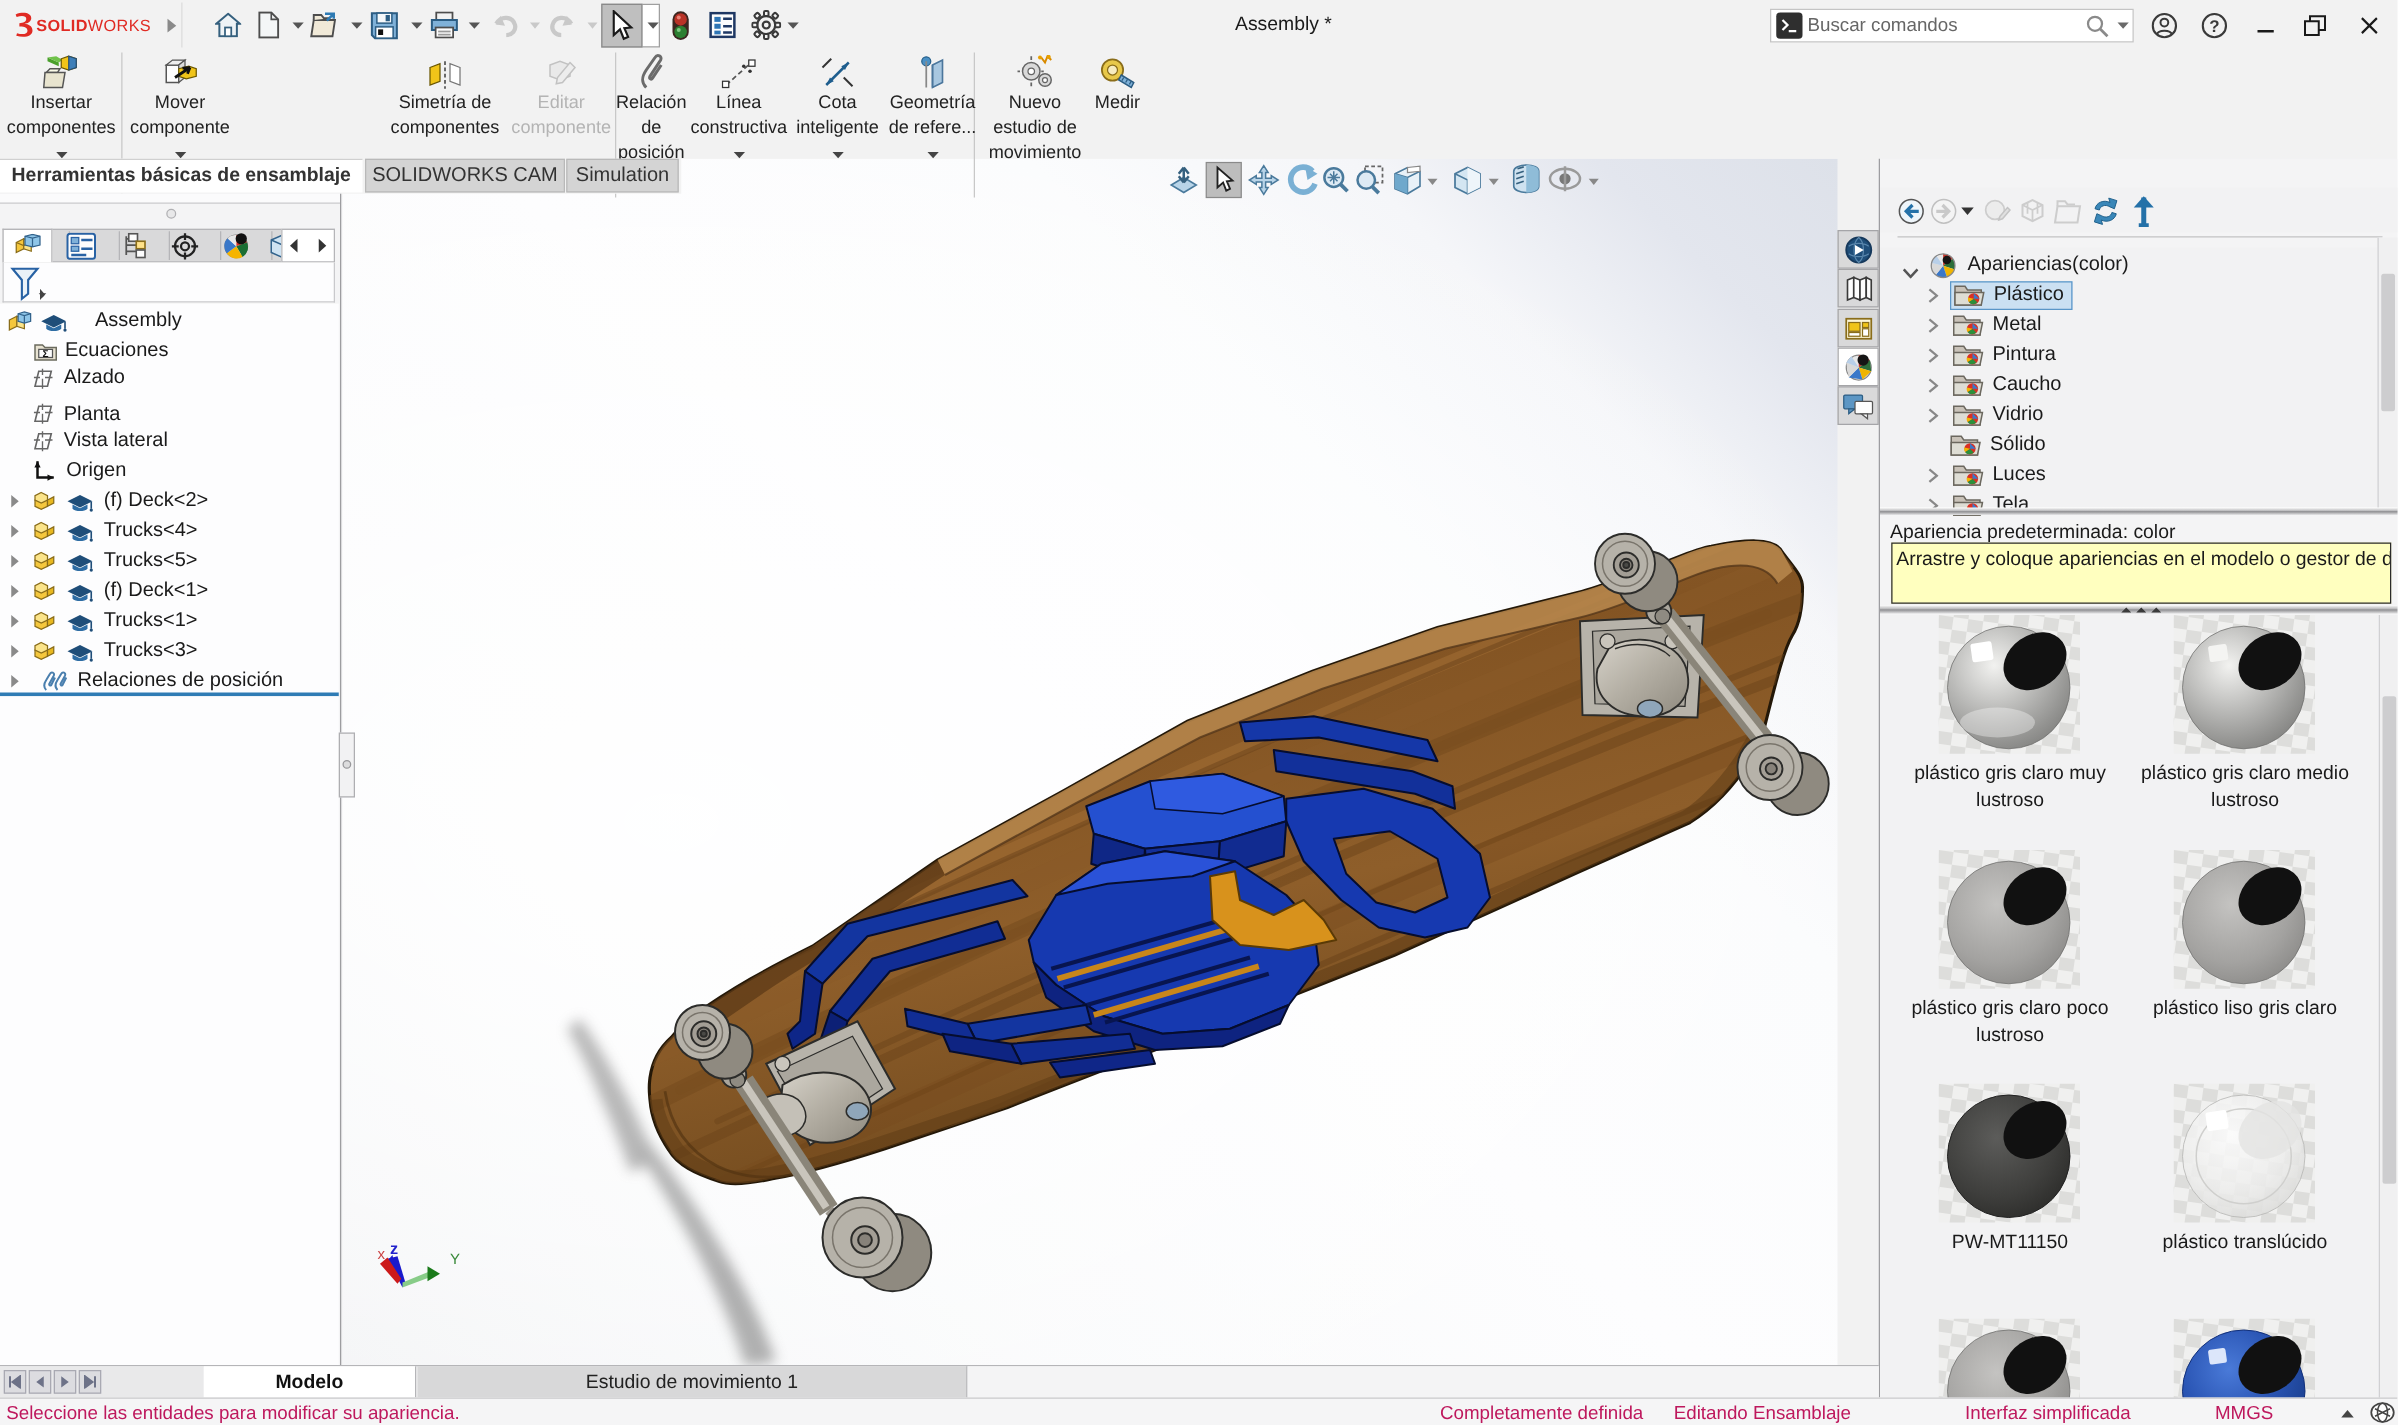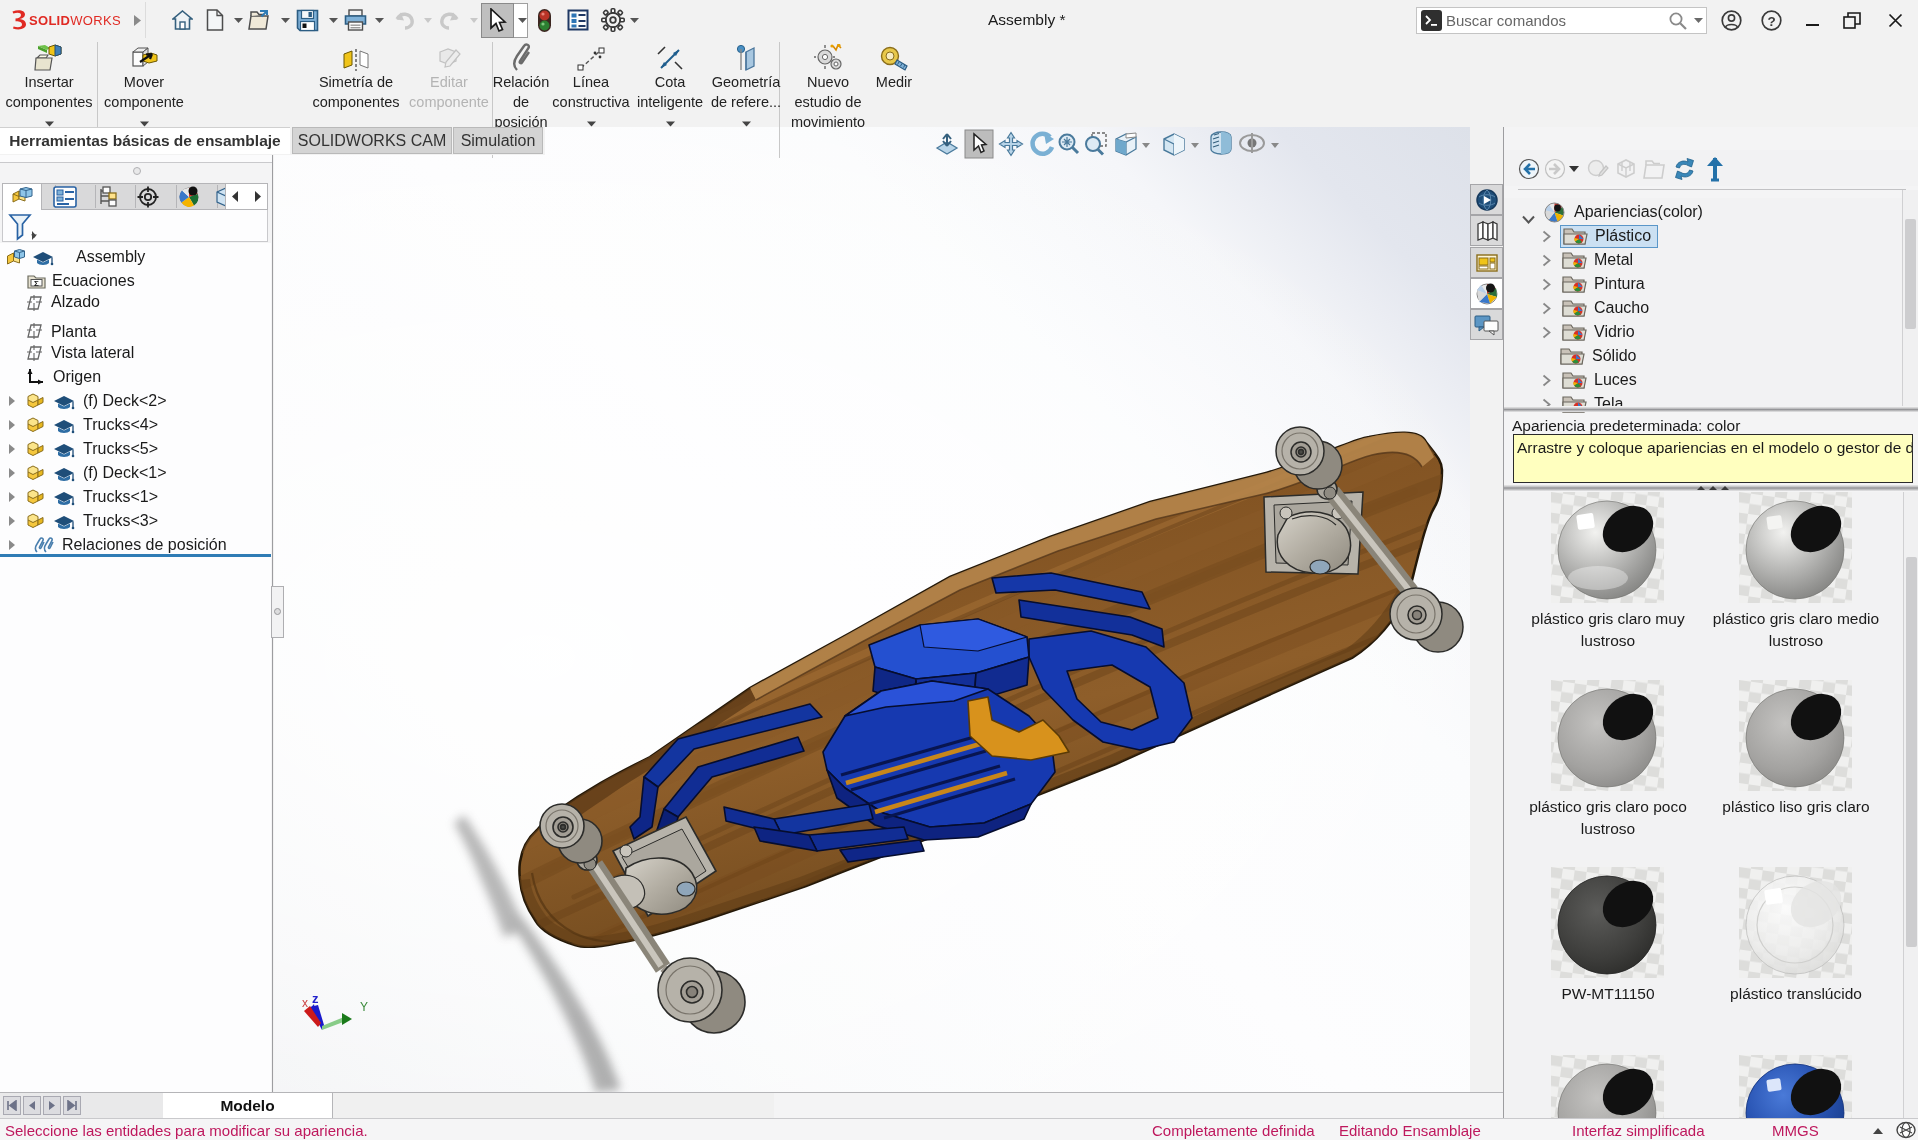--- a/index.html
+++ b/index.html
@@ -1154,20 +1154,21 @@
             <path d="M3,1 L9,5.5 L3,10 Z" fill="#6d7288"></path>
           </svg>
         </div>
       <div class="navbtn">
           <svg width="12" height="11" viewBox="0 0 12 11">
             <path d="M10,1 L10,10 M2,1 L8,5.5 L2,10 Z" stroke="#6d7288" stroke-width="1.6" fill="#6d7288"></path>
           </svg>
         </div>
     </div>
     <div class="abs" style="left:163px;top:0;width:170px;height:25px;background:#fff;border-right:1px solid #b5b5b8;display:flex;align-items:center;justify-content:center;font-size:15.5px;font-weight:bold;color:#111">Modelo</div>
+    <div class="abs" style="left:334px;top:0;width:440px;height:25px;background:#d8d8d9;border-right:1px solid #b5b5b8;display:flex;align-items:center;justify-content:center;font-size:15.5px;color:#222">Estudio de movimiento 1</div>
     <div class="abs" style="left:774px;top:0;width:729px;height:25px;background:#f4f4f5"></div>
   </div>
   <div id="statusbar">
     <div class="abs" style="left:5px;top:3px">Seleccione las entidades para modificar su apariencia.</div>
     <div class="abs" style="left:1152px;top:3px">Completamente definida</div>
     <div class="abs" style="left:1339px;top:3px">Editando Ensamblaje</div>
     <div class="abs" style="left:1572px;top:3px">Interfaz simplificada</div>
     <div class="abs" style="left:1772px;top:3px">MMGS</div>
     <svg class="abs" style="left:1872px;top:8px" width="12" height="8">
         <path d="M1,7 L6,1 L11,7 Z" fill="#444"></path>

